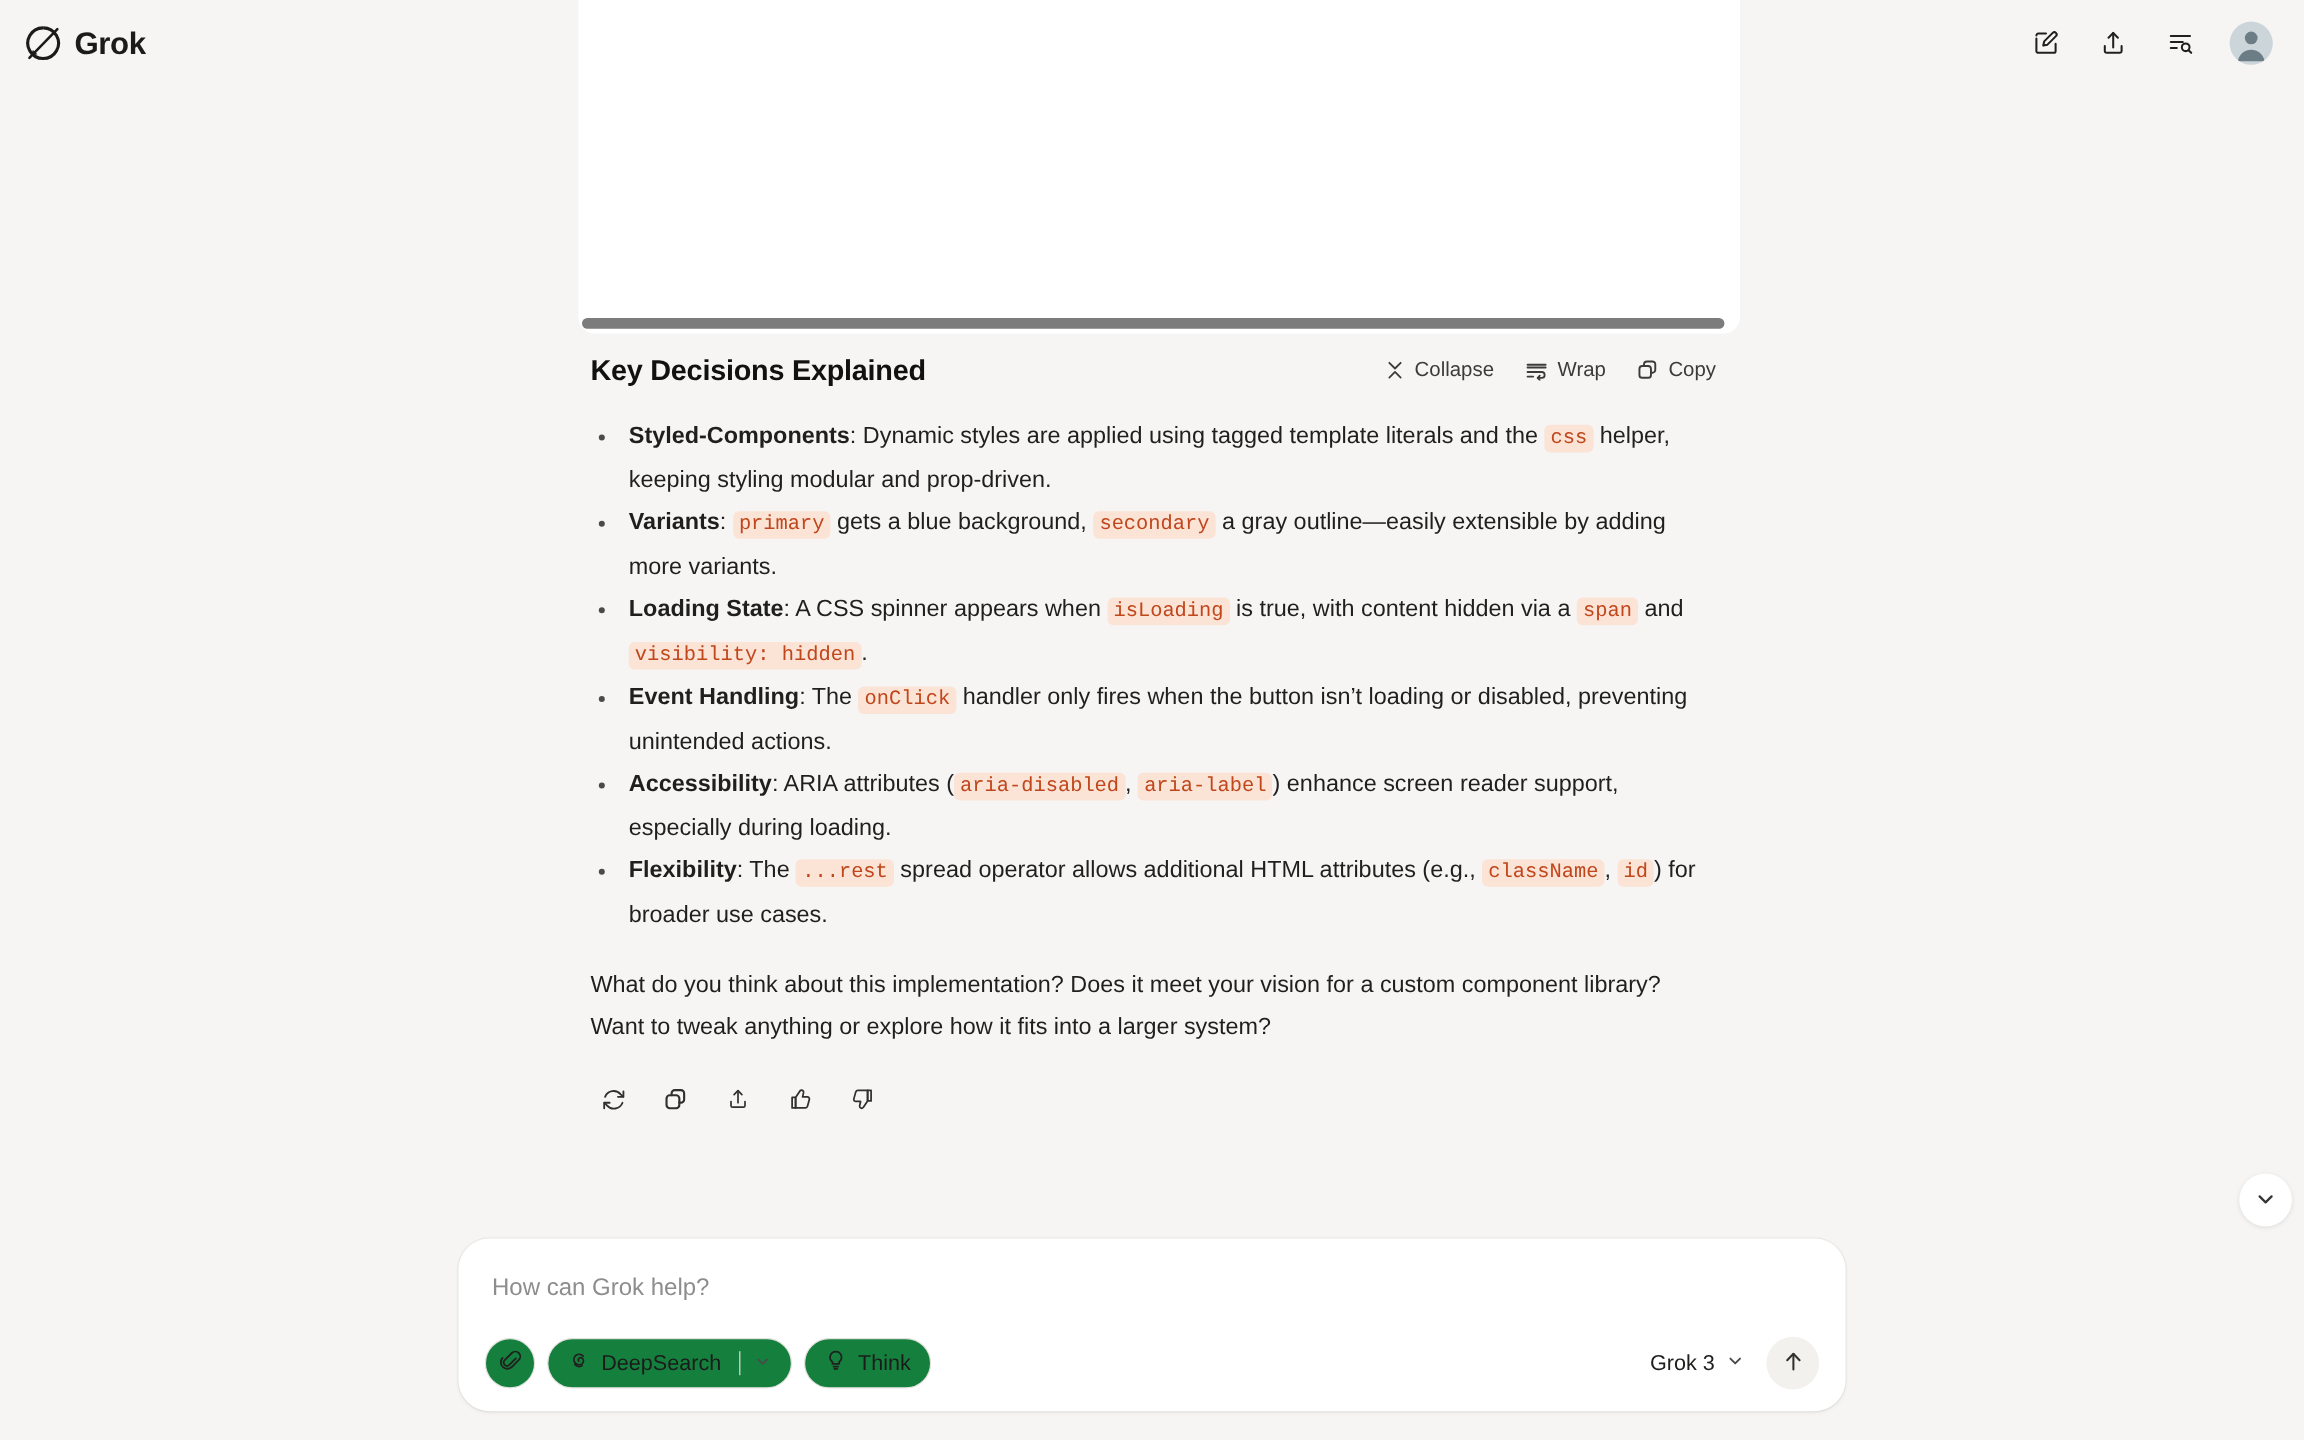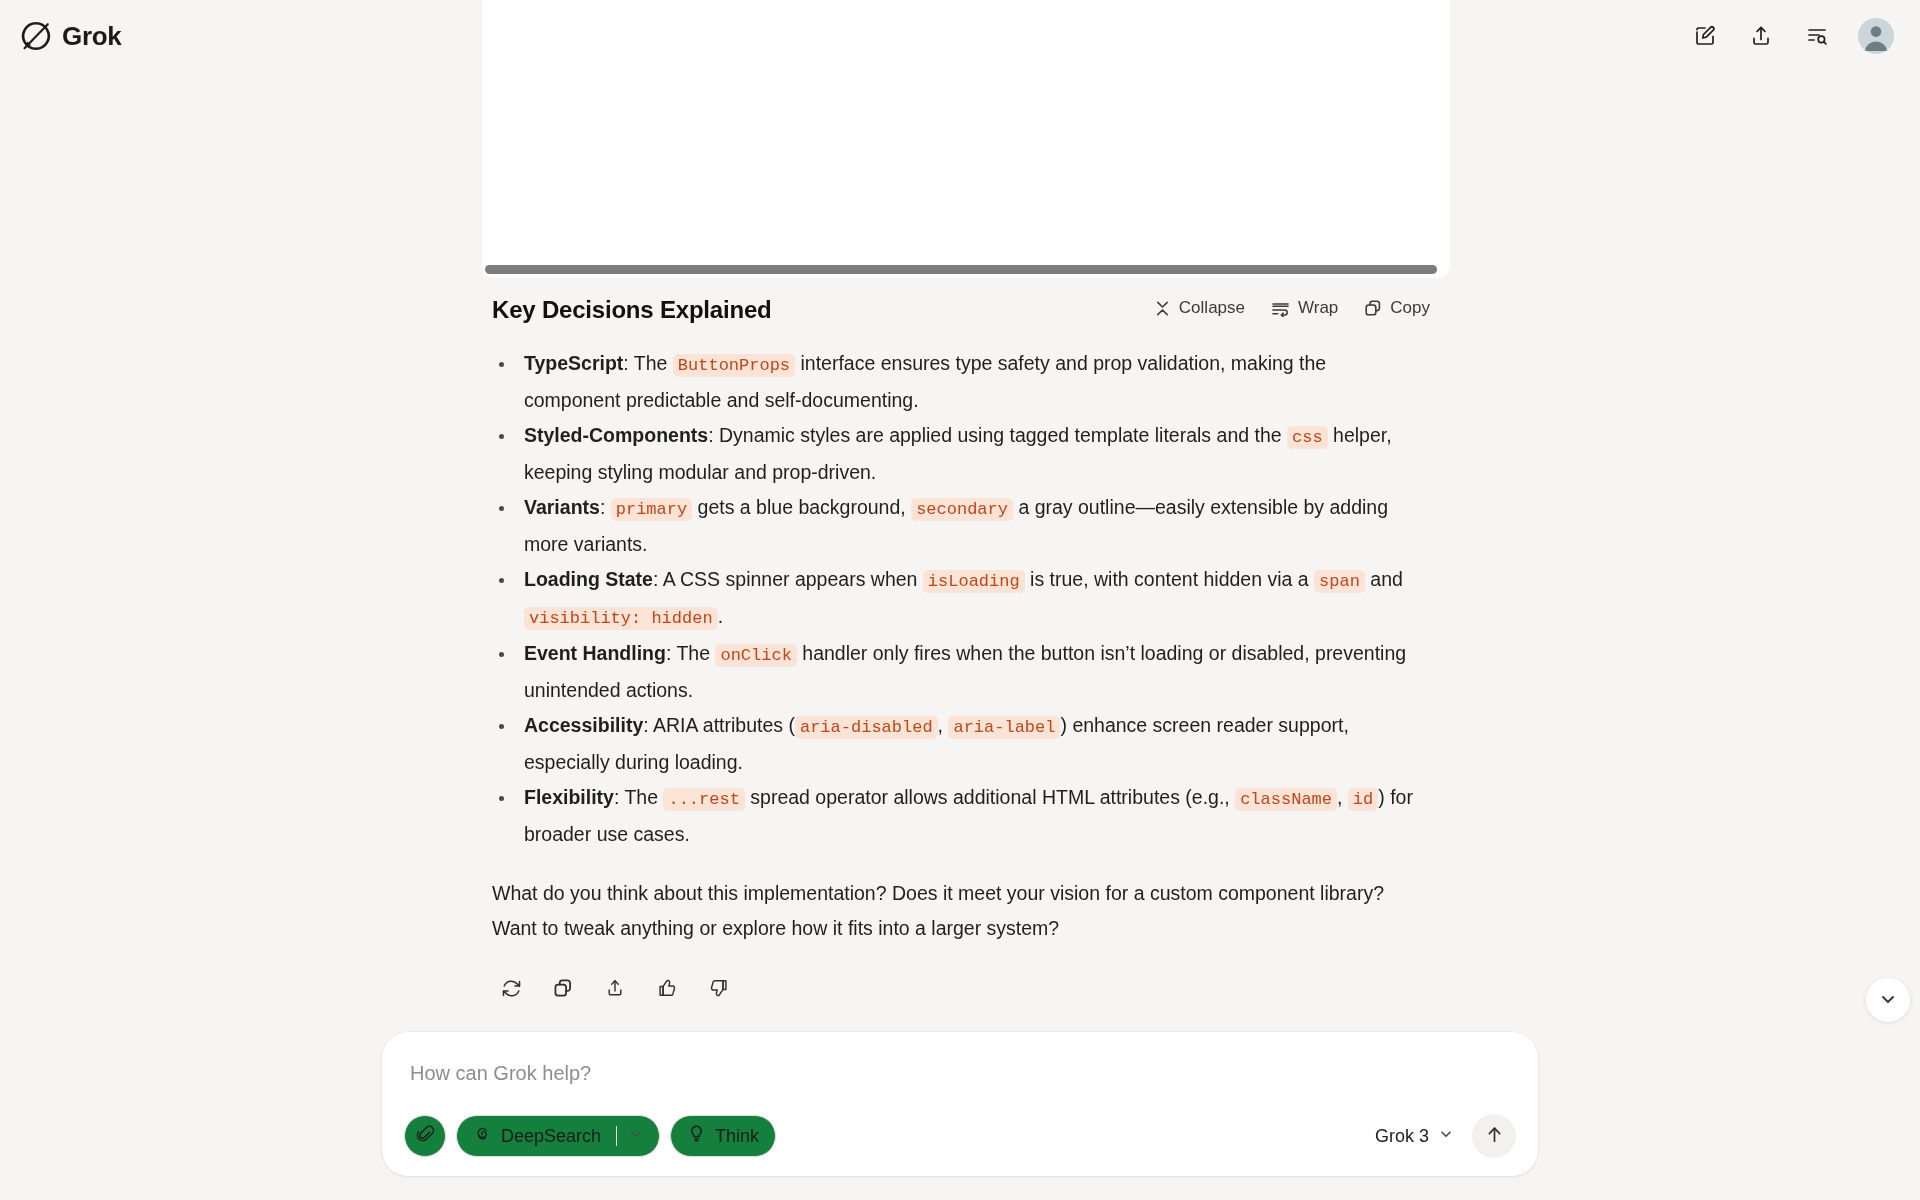--- a/index.html
+++ b/index.html
@@ -418,21 +418,20 @@
           </svg>
         </span>
         <span>Copy</span>
       </button>
     </div>
 
     <div class="answer">
       <h2 class="section-title">Key Decisions Explained</h2>
 
       <ul class="points" id="points-list">
-          <li><span class="pt-label">TypeScript</span><span>: The </span><code class="inline">ButtonProps</code><span> interface ensures type safety and prop validation, making the component predictable and self-documenting.</span></li>
           <li><span class="pt-label">Styled-Components</span><span>: Dynamic styles are applied using tagged template literals and the </span><code class="inline">css</code><span> helper, keeping styling modular and prop-driven.</span></li>
           <li><span class="pt-label">Variants</span><span>: </span><code class="inline">primary</code><span> gets a blue background, </span><code class="inline">secondary</code><span> a gray outline—easily extensible by adding more variants.</span></li>
           <li><span class="pt-label">Loading State</span><span>: A CSS spinner appears when </span><code class="inline">isLoading</code><span> is true, with content hidden via a </span><code class="inline">span</code><span> and </span><code class="inline">visibility: hidden</code><span>.</span></li>
           <li><span class="pt-label">Event Handling</span><span>: The </span><code class="inline">onClick</code><span> handler only fires when the button isn’t loading or disabled, preventing unintended actions.</span></li>
           <li><span class="pt-label">Accessibility</span><span>: ARIA attributes (</span><code class="inline">aria-disabled</code><span>, </span><code class="inline">aria-label</code><span>) enhance screen reader support, especially during loading.</span></li>
           <li><span class="pt-label">Flexibility</span><span>: The </span><code class="inline">...rest</code><span> spread operator allows additional HTML attributes (e.g., </span><code class="inline">className</code><span>, </span><code class="inline">id</code><span>) for broader use cases.</span></li>
         </ul>
 
       <p class="closing">What do you think about this implementation? Does it meet your vision for a custom component library? Want to tweak anything or explore how it fits into a larger system?</p>
 

